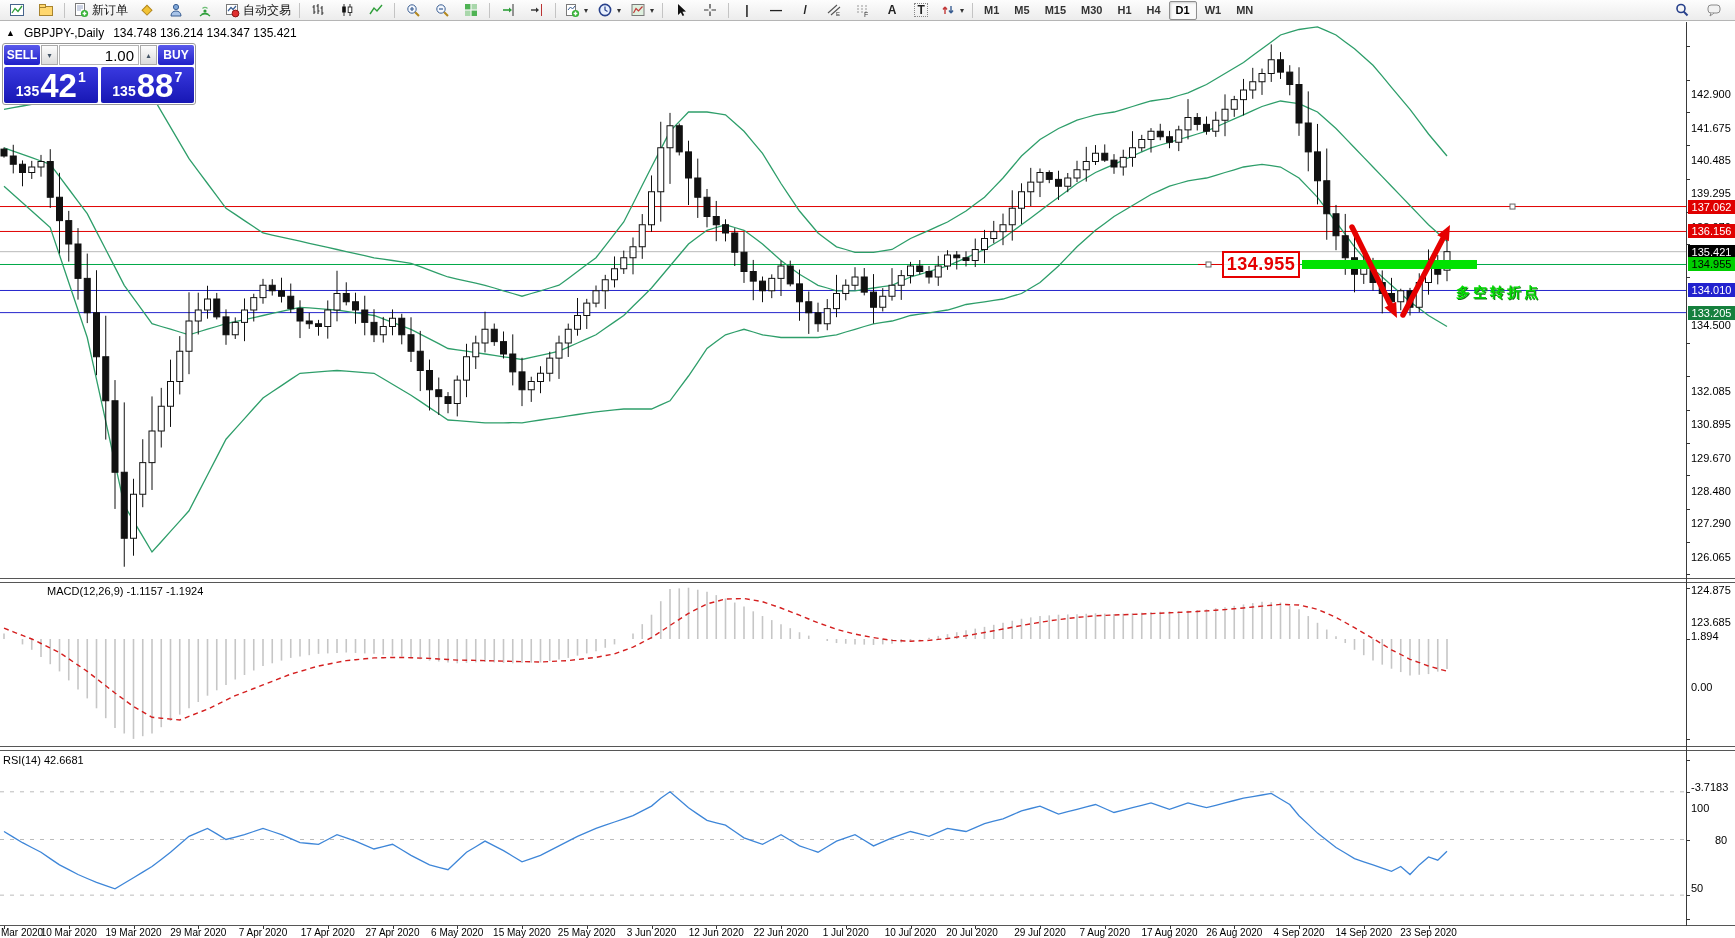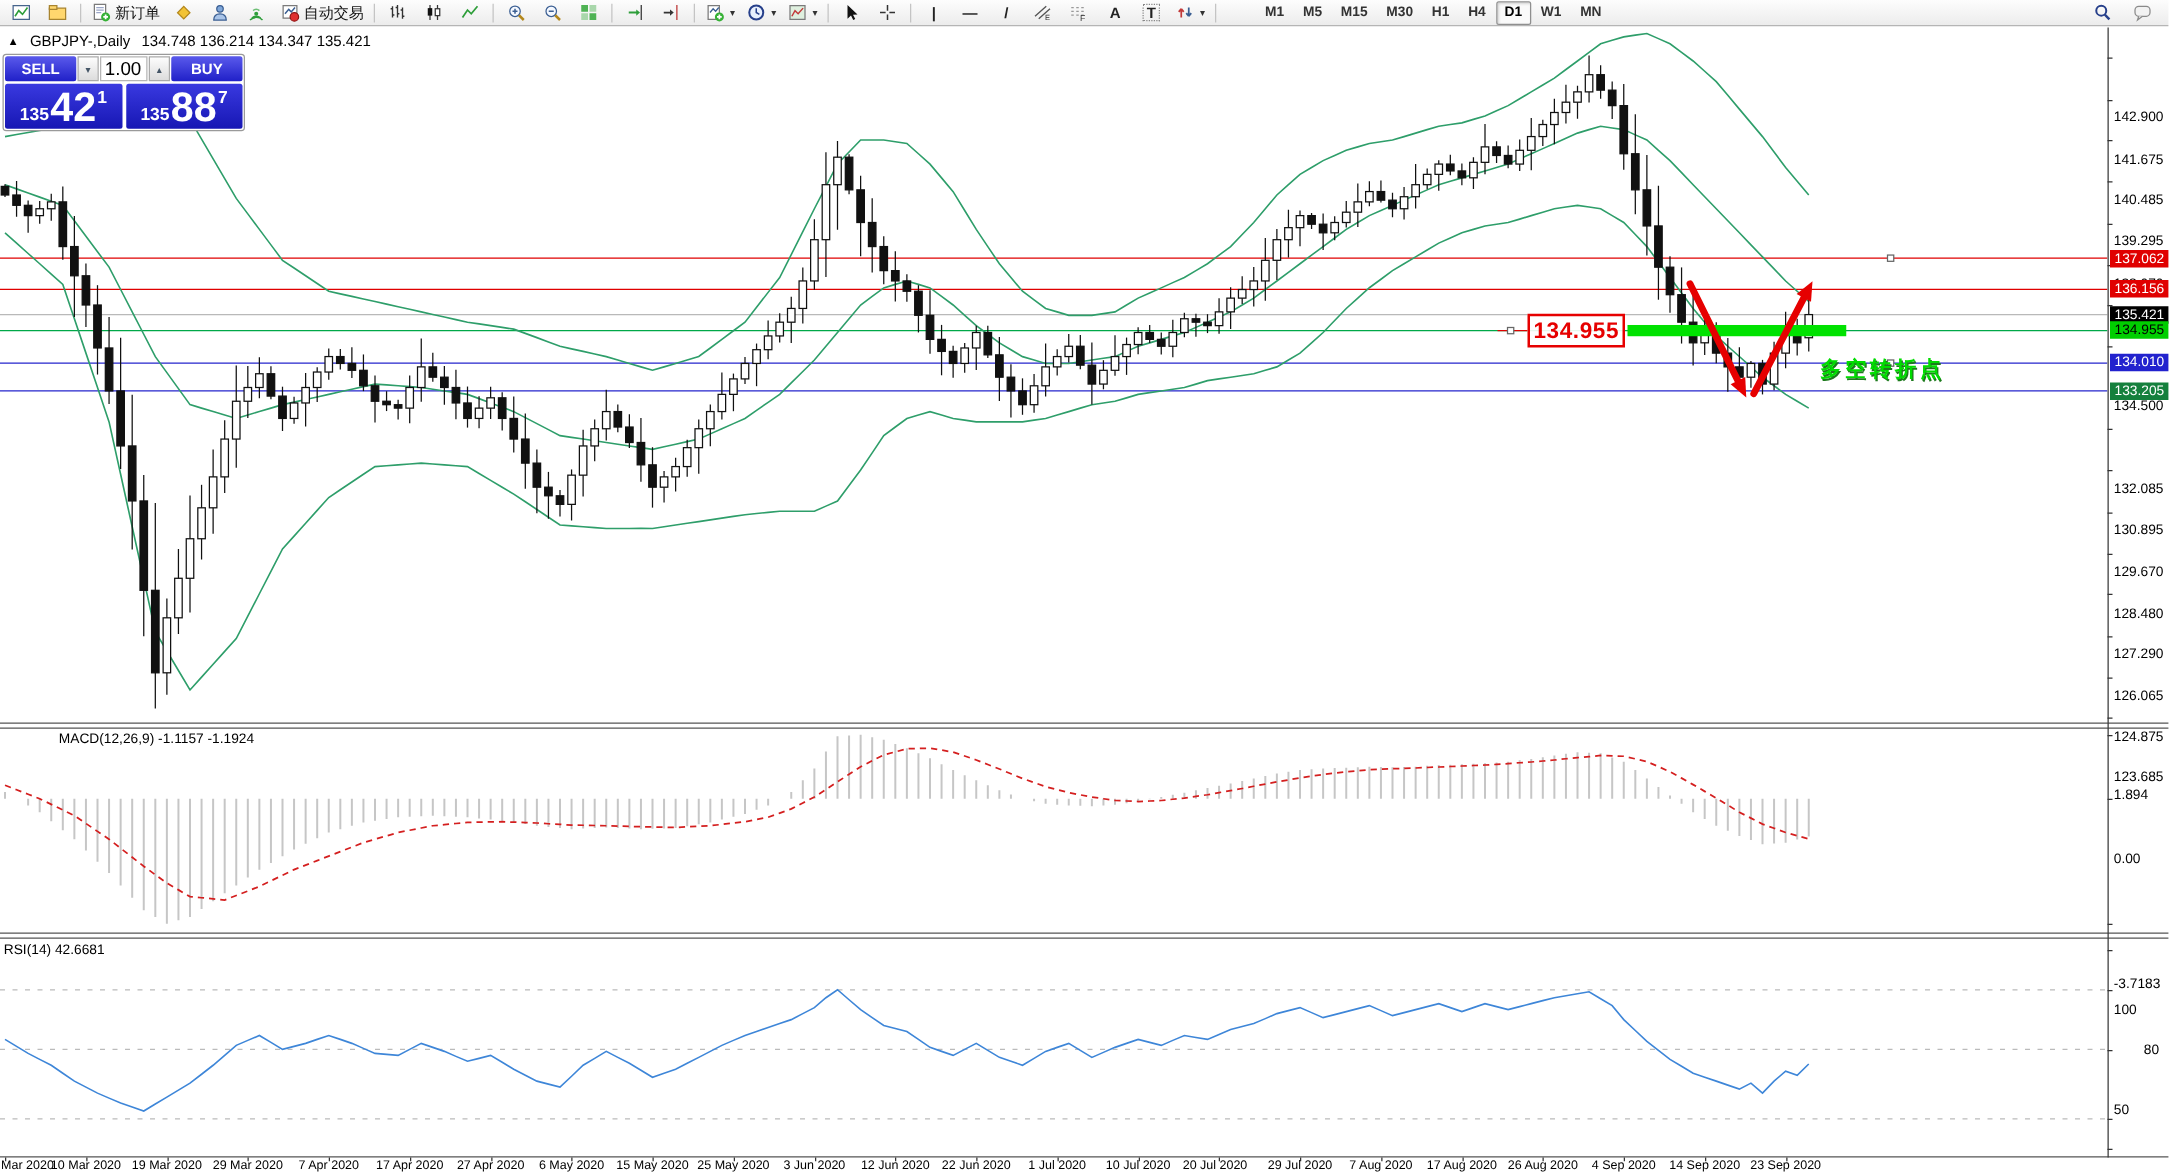--- a/index.html
+++ b/index.html
@@ -21,21 +21,21 @@
   .toolbar svg{display:block;}
 
   
   .chart-title{position:absolute;left:6px;top:26px;font-size:12px;color:#000;display:flex;gap:9px;align-items:center;z-index:30;}
   .collapse-icon{font-size:9px;line-height:1;color:#000;}
 
   
   .trade-panel{position:absolute;left:2px;top:43px;width:194px;height:62px;background:#fff;
     border:1px solid #9a9a9a;border-radius:3px;z-index:40;box-sizing:border-box;}
   .tp-row1{display:flex;height:22px;align-items:stretch;}
-  .tp-btn{width:57px;background:linear-gradient(#5a5aec,#2020c8);color:#fff;font-size:12px;font-weight:bold;
+  .tp-btn{width:36px;background:linear-gradient(#5a5aec,#2020c8);color:#fff;font-size:12px;font-weight:bold;
     display:flex;align-items:center;justify-content:center;border-radius:2px;margin:1px;}
   .tp-spin{width:15px;background:linear-gradient(#fdfdfd,#dcdcdc);border:1px solid #aaa;margin:1px 0;
     display:flex;align-items:center;justify-content:center;font-size:8px;color:#456;}
   .tp-vol{flex:1;margin:1px;border:1px solid #b5b5b5;font-size:15px;text-align:right;padding-right:4px;
     font-family:"Liberation Sans",sans-serif;color:#000;min-width:0;}
   .tp-prices{display:flex;height:36px;gap:3px;padding:1px 1px;}
   .tp-quote{flex:1;background:linear-gradient(#3939e0,#1717b4);color:#fff;border-radius:2px;
     display:flex;align-items:center;justify-content:center;}
   .tp-quote .small{font-size:14px;font-weight:bold;align-self:flex-end;margin-bottom:4px;}
   .tp-quote .big{font-size:33px;font-weight:bold;line-height:33px;margin:0 1px;}
@@ -49,21 +49,21 @@
   .axis-box{position:absolute;left:1688px;width:47px;height:14px;font-size:11px;text-align:center;
     line-height:14px;white-space:nowrap;}
   .panel-label{position:absolute;left:3px;font-size:11px;color:#000;z-index:5;}
   .date-label{position:absolute;top:927px;font-size:10px;color:#000;transform:translateX(-50%);white-space:nowrap;}
   .date-tick{position:absolute;top:926px;width:1px;height:3px;background:#333;}
 
   
   .red-price-label{position:absolute;left:1222px;top:251px;width:74px;height:23px;border:2px solid #E60000;
     color:#E60000;font-size:18px;font-weight:bold;display:flex;align-items:center;justify-content:center;
     background:rgba(255,255,255,.9);z-index:20;letter-spacing:0.5px;}
-  .turning-text{position:absolute;left:1456px;top:284px;font-size:17px;font-weight:bold;color:#00DC00;
+  .turning-text{position:absolute;left:1456px;top:284px;font-size:14px;font-weight:bold;color:#00DC00;
     letter-spacing:3px;text-shadow:1px 1px 0 #1d7a1d;z-index:20;white-space:nowrap;}
   svg.layer{position:absolute;left:0;}
 </style>
 </head>
 <body>
 
 <div id="app">
 
   <div class="toolbar">
     <span class="tb-btn">
@@ -235,21 +235,21 @@
         <span class="tb-glyph" style="border:1px dotted #888;padding:0 2px;">T</span>
       </span>
     <span class="tb-btn">
       <svg width="16" height="16">
           <path d="M5 12 L5 5 M5 5 l-2 2.5 M5 5 l2 2.5" stroke="#C23A3A" stroke-width="1.4" fill="none"></path>
           <path d="M11 4 L11 11 M11 11 l-2 -2.5 M11 11 l2 -2.5" stroke="#3A5E92" stroke-width="1.4" fill="none"></path>
         </svg>
       <span class="tb-caret">▾</span>
     </span>
     <span class="tb-sep"></span>
-    <span style="display:flex;align-items:center;gap:1px;margin-left:28px;">
+    <span style="display:flex;align-items:center;gap:1px;">
         <span class="tf-btn">M1</span>
         <span class="tf-btn">M5</span>
         <span class="tf-btn">M15</span>
         <span class="tf-btn">M30</span>
         <span class="tf-btn">H1</span>
         <span class="tf-btn">H4</span>
         <span class="tf-btn active">D1</span>
         <span class="tf-btn">W1</span>
         <span class="tf-btn">MN</span>
       </span>

